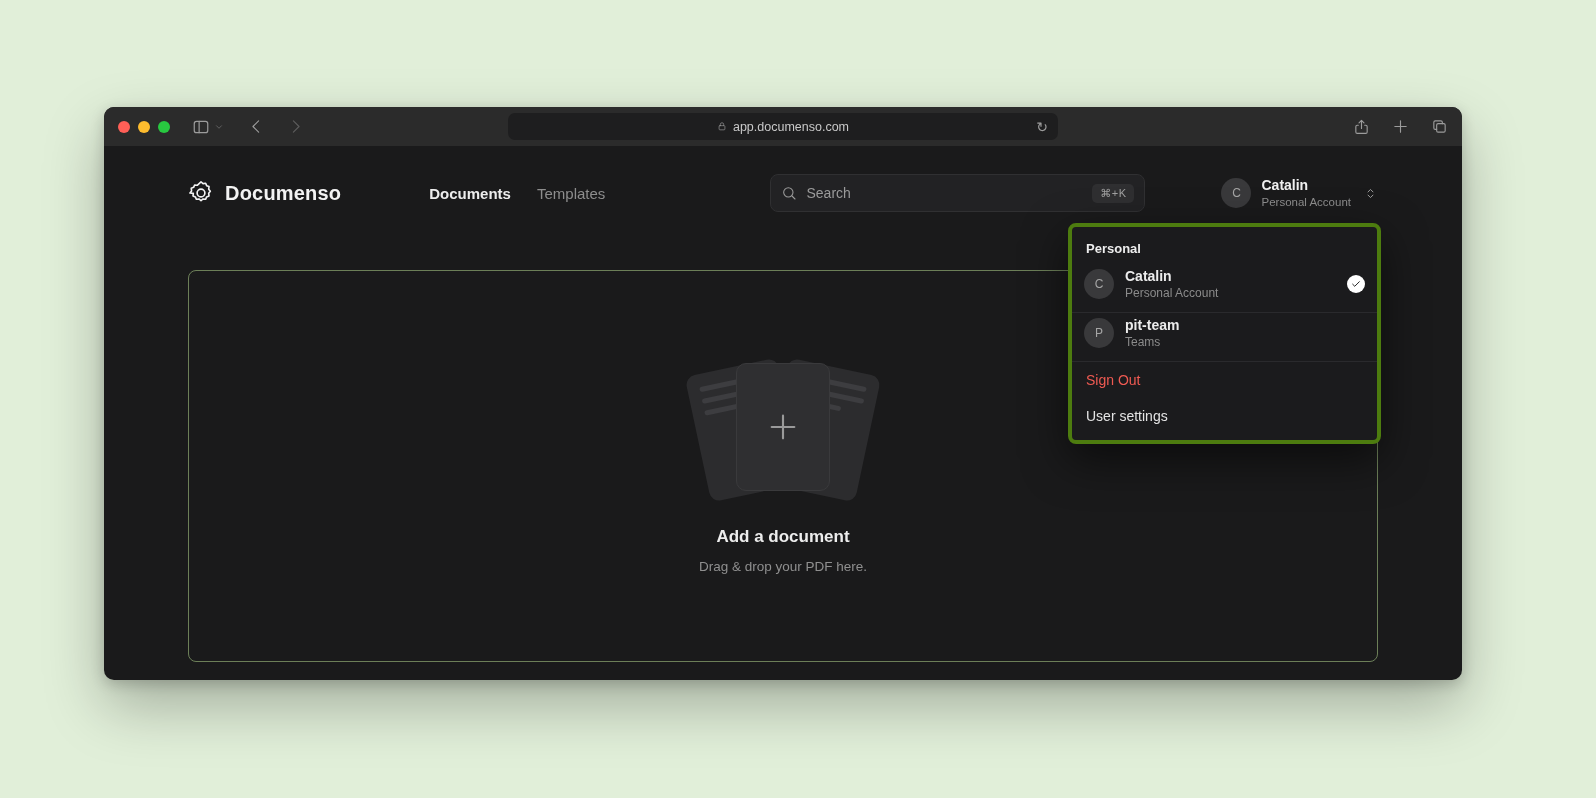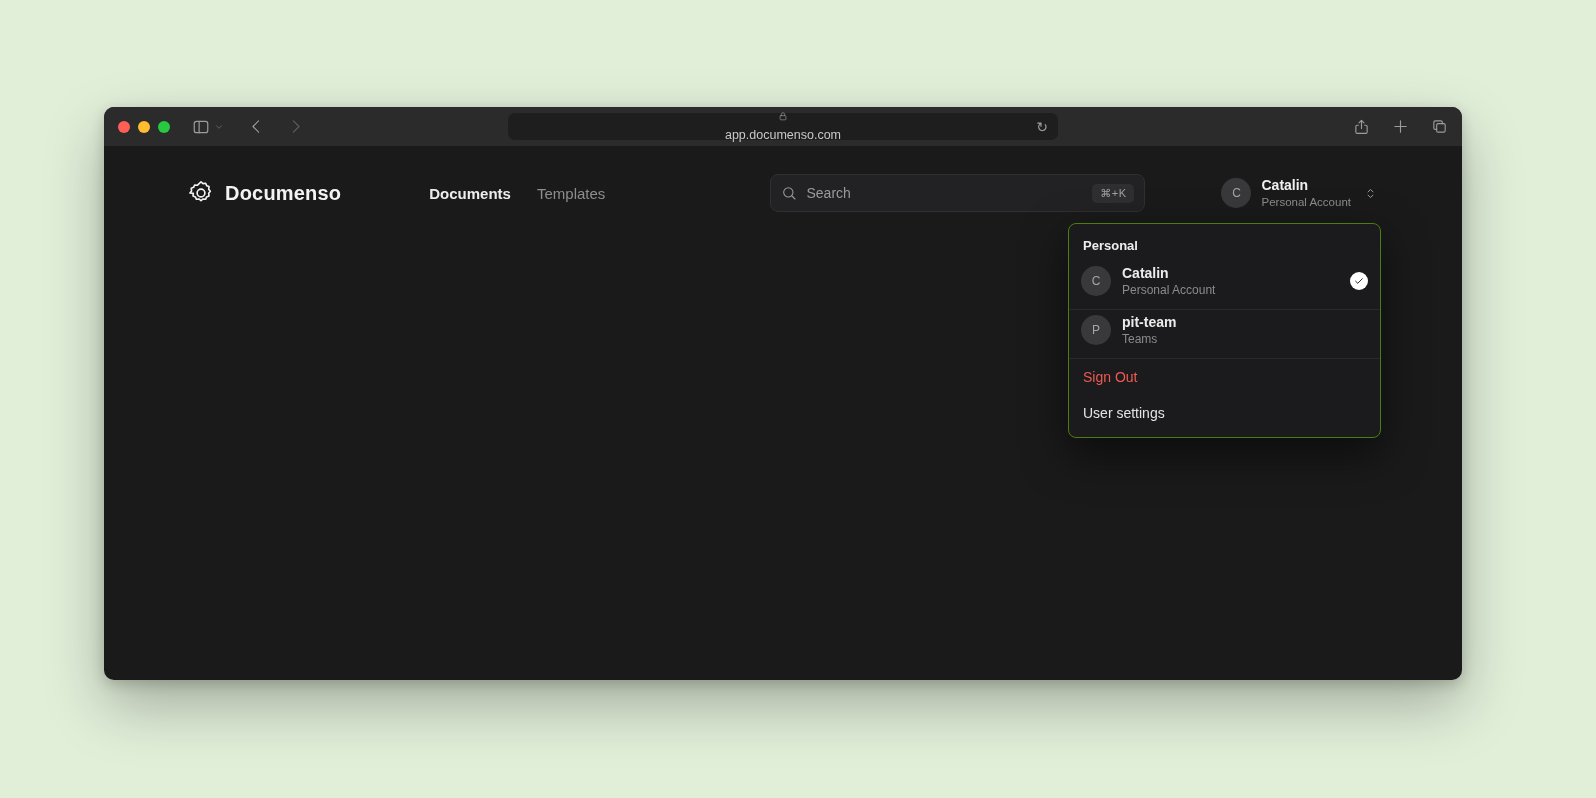--- a/index.html
+++ b/index.html
@@ -37,21 +37,21 @@
   .tb-icon { color:#9c9c9c; display:flex; align-items:center; justify-content:center; cursor:default; }
   .sidebar-group { display:flex; align-items:center; gap:4px; margin-left:22px; }
   .tiny-chevron { color:#7a7a7a; }
   .nav-arrows { display:flex; align-items:center; gap:22px; margin-left:24px; }
   .arrow-fwd { color:#5c5c5c; }
   .url-bar {
     position:absolute; left:50%; top:6px; transform:translateX(-50%);
     width:550px; height:27px;
     background:#1e1e1f; border-radius:7px;
     display:flex; align-items:center; justify-content:center; gap:6px;
-    color:#c8c8c8; font-size:12.5px;flex-direction:column;
+    color:#c8c8c8; font-size:12.5px;
   }
   .url-bar .lock { color:#9c9c9c; }
   .refresh {
     position:absolute; right:10px; top:50%; transform:translateY(-50%);
     color:#9c9c9c; font-size:14px; line-height:1;
   }
   .tb-right { margin-left:auto; display:flex; align-items:center; gap:22px; }
 
   
   .app-header { display:flex; align-items:center; padding:28px 84px 0;gap:42px; }
@@ -81,21 +81,21 @@
     flex-shrink:0;
   }
   .acct-text { line-height:1.25; }
   .acct-name { font-size:14px; font-weight:600; color:#f0f0f0; }
   .acct-role { font-size:11.5px; color:#8d8d8d; }
   .updown { color:#9c9c9c; margin-left:2px; }
 
   
   .dropdown {
     position:absolute; top:116px; right:81px; width:313px;
-    background:#1b1b1d; border:1px solid #4d7c0f; border-radius:8px;
+    background:#1b1b1d; border:4px solid #4d7c0f; border-radius:8px;
     box-shadow:0 16px 44px rgba(0,0,0,.55);
     padding-bottom:6px; z-index:20;margin-left:24px;
   }
   .dd-label { padding:14px 14px 8px; font-size:13px; font-weight:700; color:#ededed; }
   .dd-row { display:flex; align-items:center; gap:11px; padding:4px 12px 12px; cursor:pointer; }
   .dd-name { font-size:14px; font-weight:600; color:#ececec; }
   .dd-role { font-size:12px; color:#8b8b8b; margin-top:2px; }
   .check {
     margin-left:auto; width:18px; height:18px; border-radius:50%;
     background:#ffffff; display:flex; align-items:center; justify-content:center;
@@ -273,14 +273,38 @@
         <div class="dd-role">Teams</div>
       </span>
     </div>
 
     <div class="dd-sep"></div>
 
     <div class="dd-item danger">Sign Out</div>
     <div class="dd-item">User settings</div>
   </div>
 
+  <div class="dropzone">
+    <div class="illus">
+      <div class="card left">
+        <div class="bar"></div>
+          <div class="bar"></div>
+          <div class="bar"></div>
+      </div>
+      <div class="card right">
+        <div class="bar"></div>
+          <div class="bar"></div>
+          <div class="bar"></div>
+      </div>
+      <div class="card center">
+        <span class="plus-glyph">
+          <svg width="34" height="34" viewBox="0 0 24 24">
+              <line x1="12" y1="4" x2="12" y2="20"></line>
+              <line x1="4" y1="12" x2="20" y2="12"></line>
+            </svg>
+        </span>
+      </div>
+    </div>
+    <div class="dz-title">Add a document</div>
+    <div class="dz-sub">Drag &amp; drop your PDF here.</div>
+  </div>
 
 </div>
 
 </body></html>

